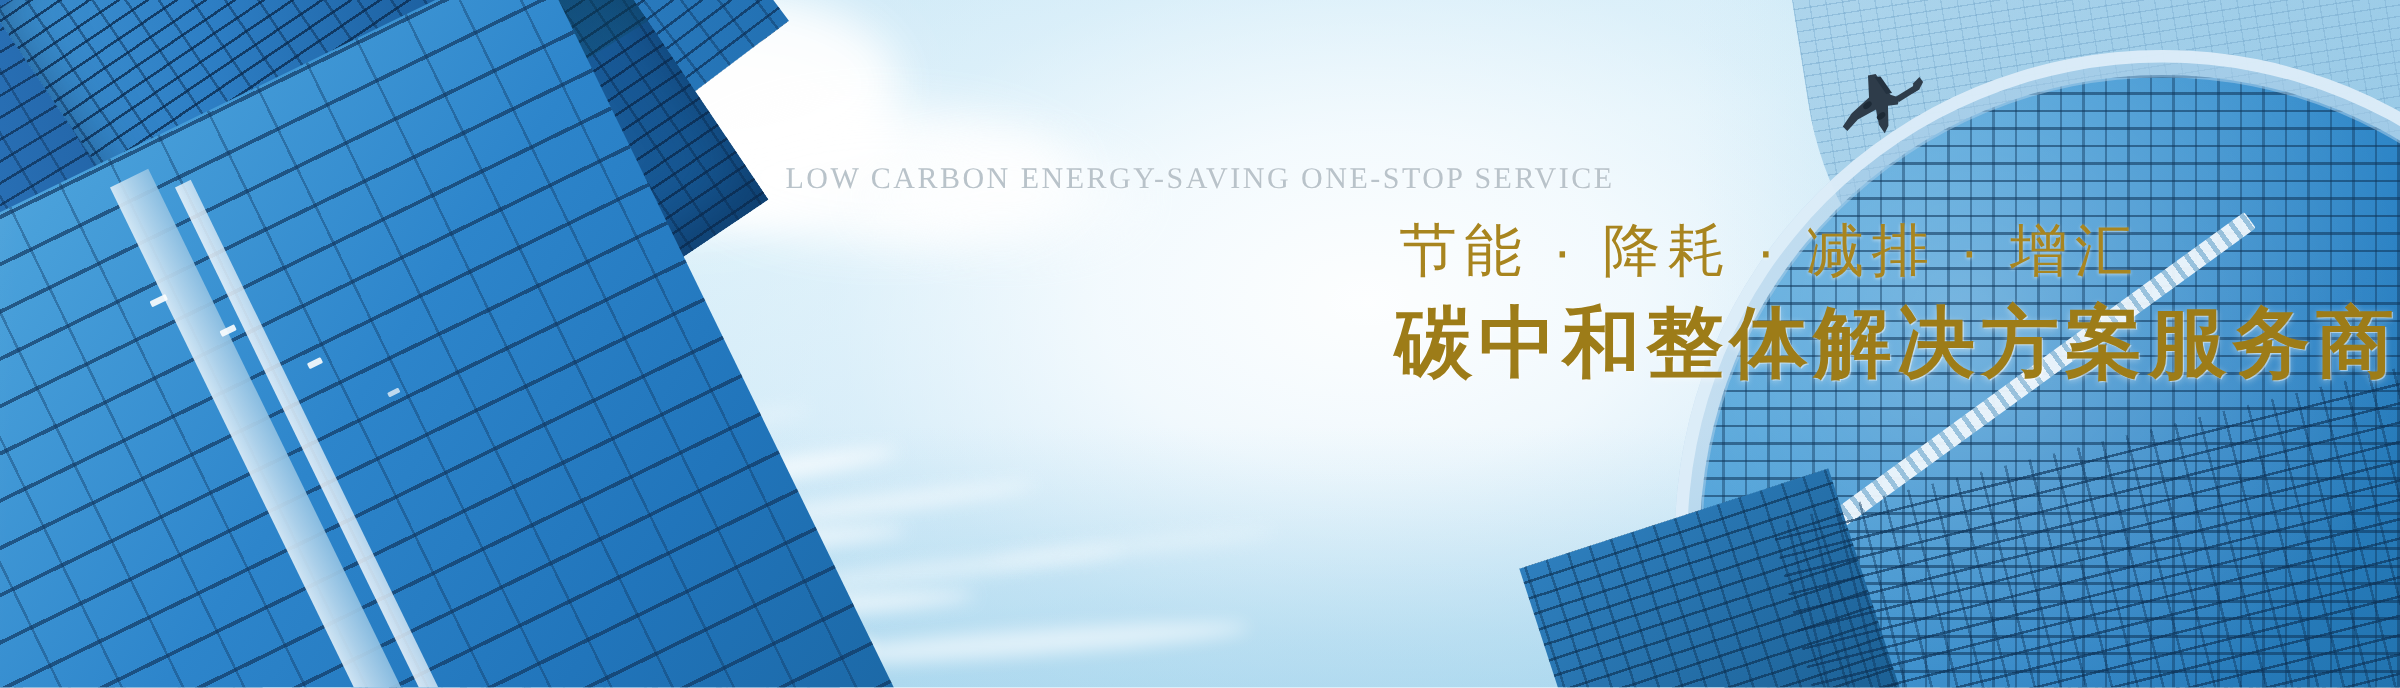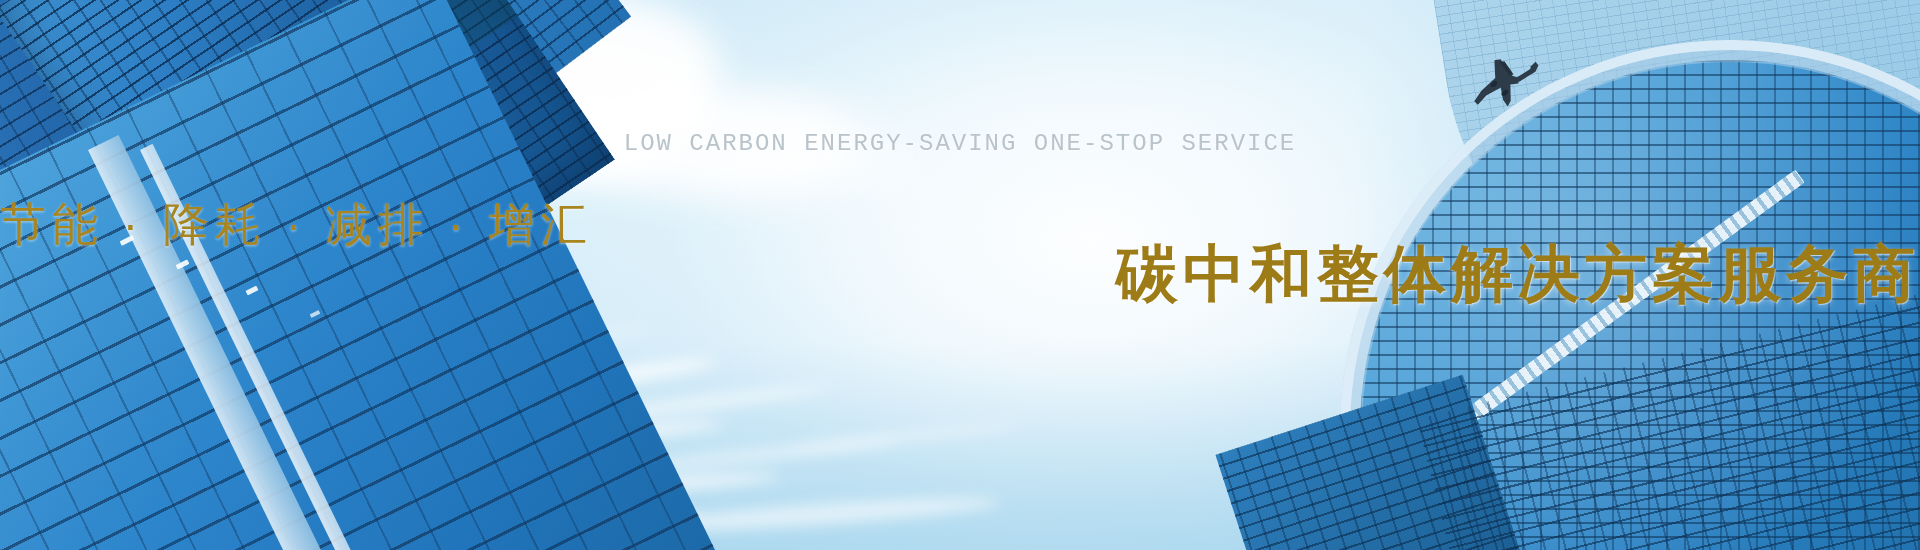--- a/index.html
+++ b/index.html
@@ -280,34 +280,33 @@
   .plane svg{ width:100%; height:100%; display:block; }
 
   
   .copy{
     position:absolute; left:0; right:0; top:0;
     width:1920px; text-align:center;
     pointer-events:none;
   }
   .eyebrow{
     position:absolute; top:130px; left:0; width:1920px;
-    font-family:Liberation Mono, monospace;
+    font-family:Liberation Serif, serif;
     font-size:24px; letter-spacing:2.0px;
     color:#b9c3ca; text-align:center;
     text-shadow:0 1px 2px rgba(255,255,255,.75);
     white-space:nowrap;
   }
   .subhead{
     position:absolute; top:170px; left:0; width:1712px;
     font-family:"Liberation Sans", sans-serif;
     font-size:46px; letter-spacing:6px; font-weight:400;
-    color:#a8851f; text-align:left;
+    color:#a8851f; text-align:right;
     text-shadow:0 1px 3px rgba(255,255,255,.55);
     white-space:nowrap;
-    margin-top:24px;
   }
   .headline{
     position:absolute; top:232px; left:0; width:1920px;
     font-family:"Liberation Sans", sans-serif;
     font-size:62px; letter-spacing:5px; font-weight:700;
     color:#9d7c18; text-align:right;
     text-shadow:
        1px 1px 0 rgba(255,255,255,.45),
        0 2px 6px rgba(255,255,255,.40);
     white-space:nowrap;

